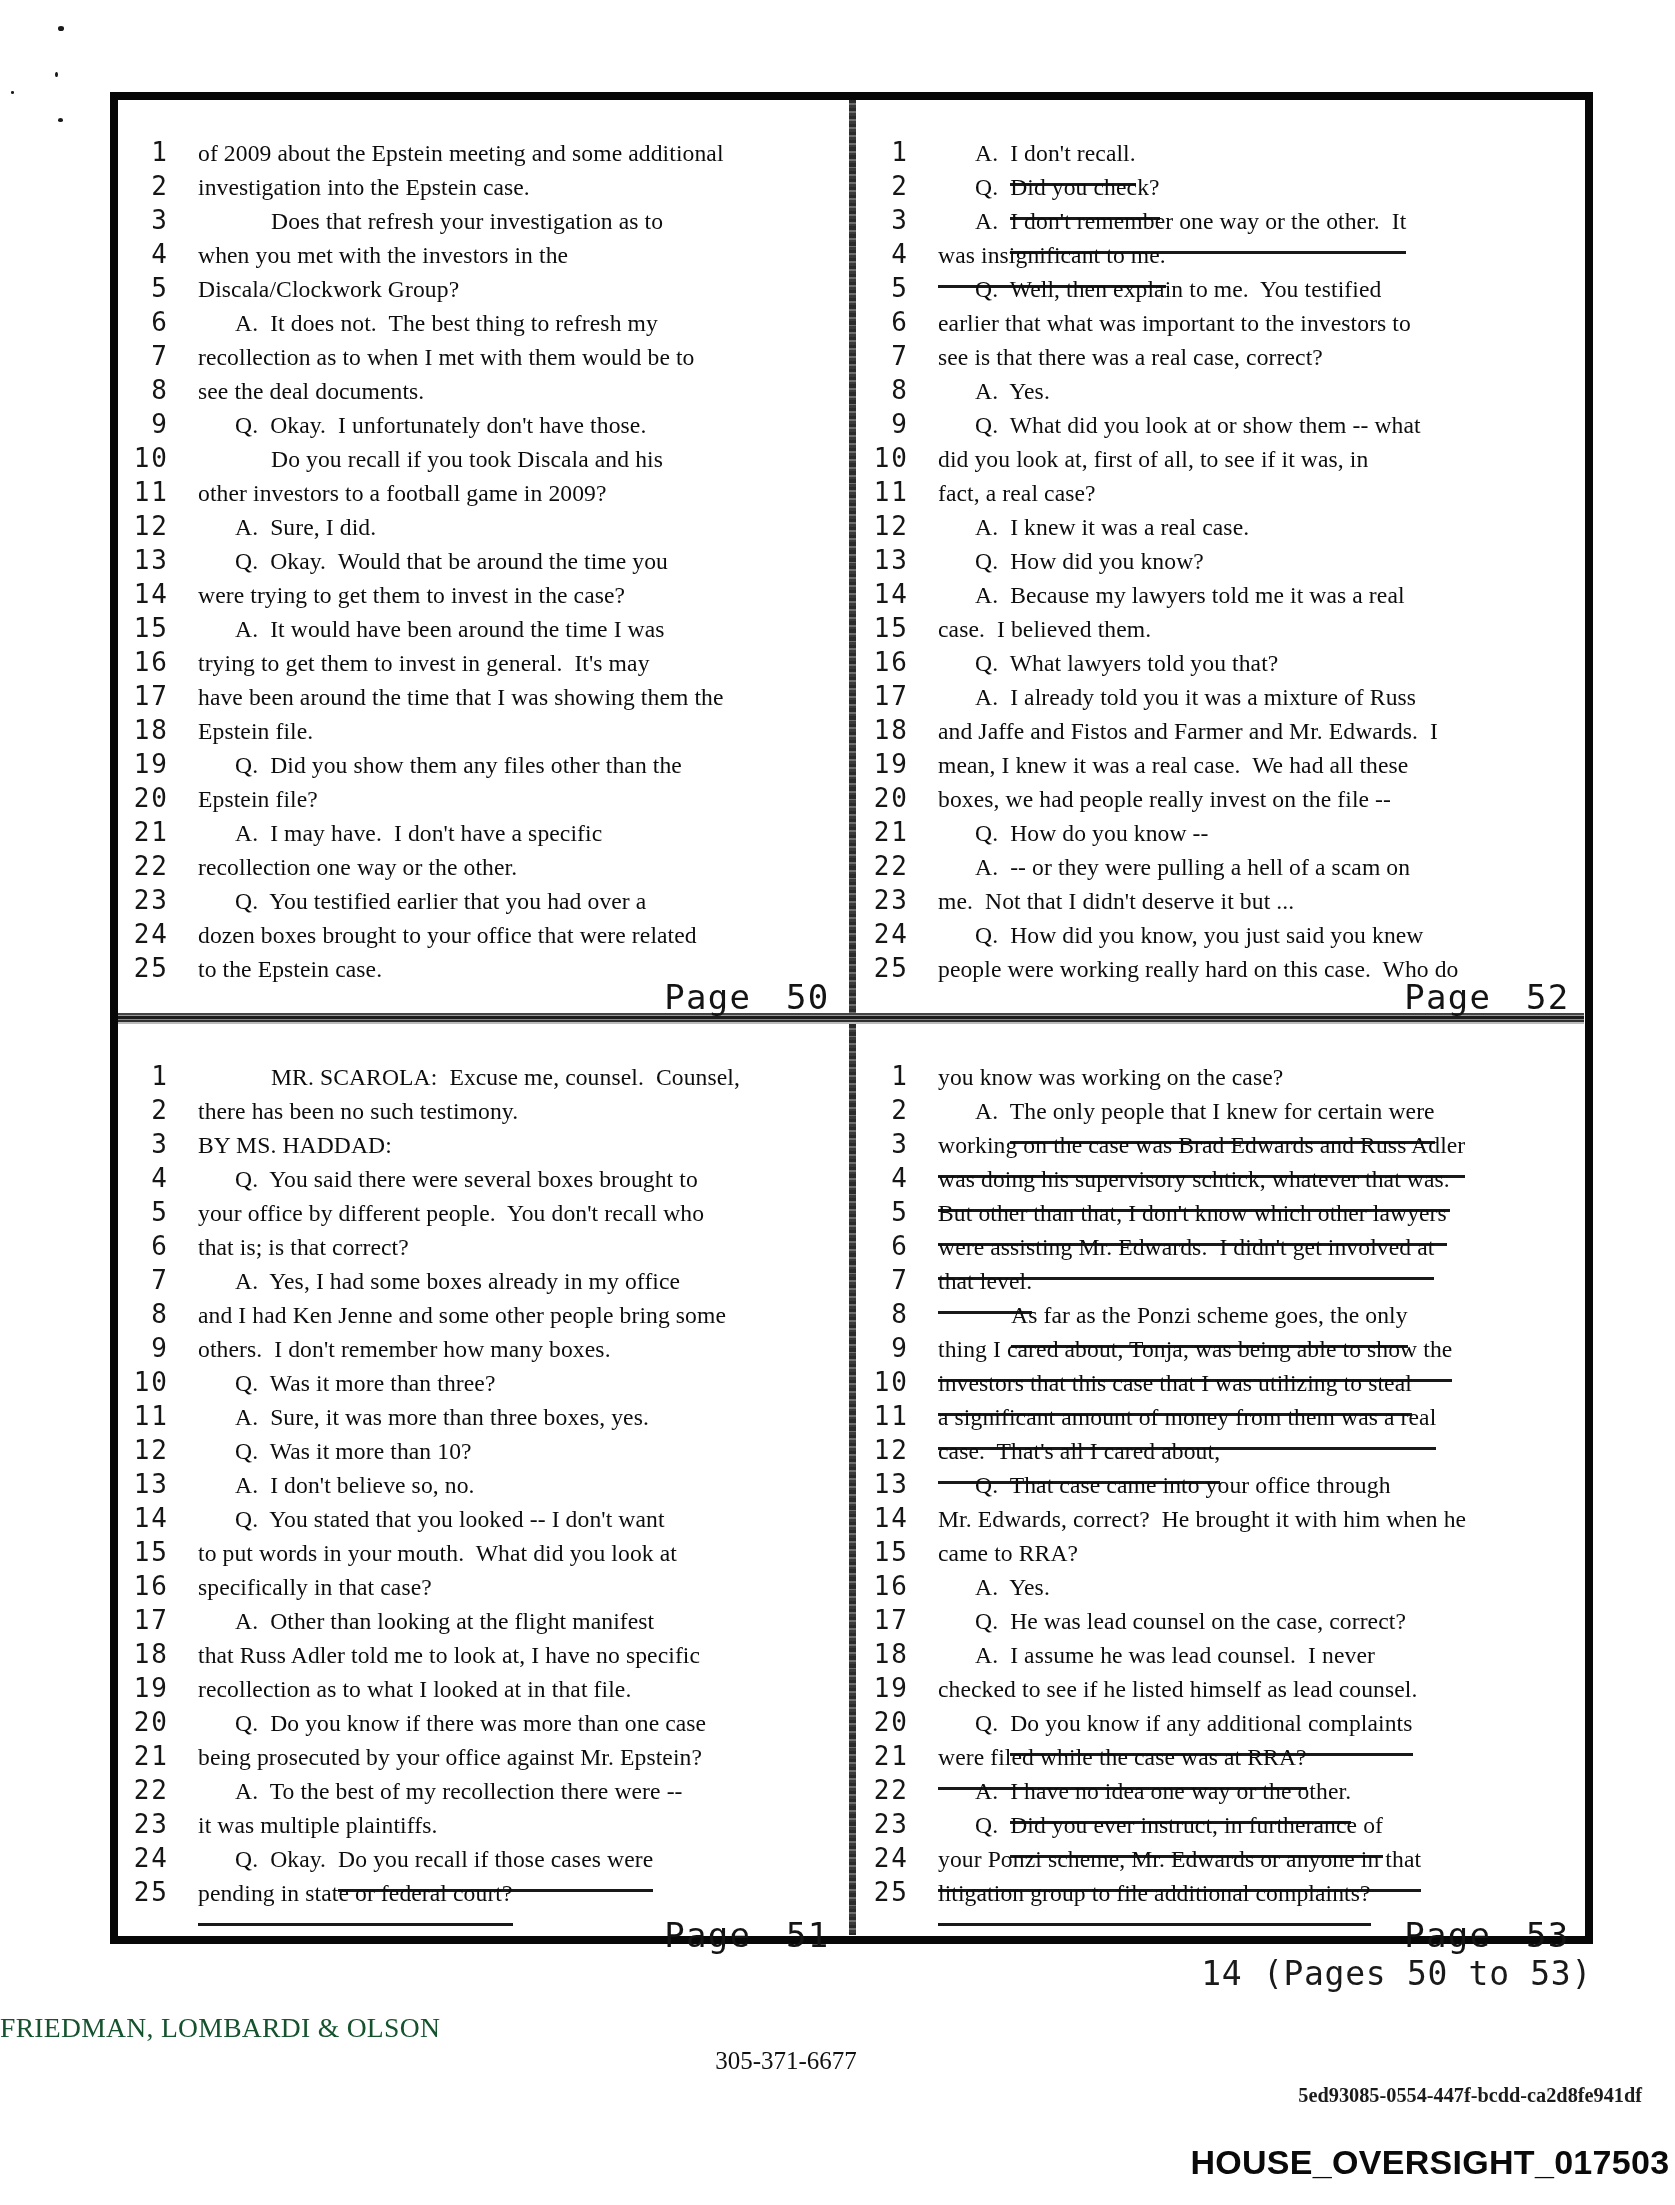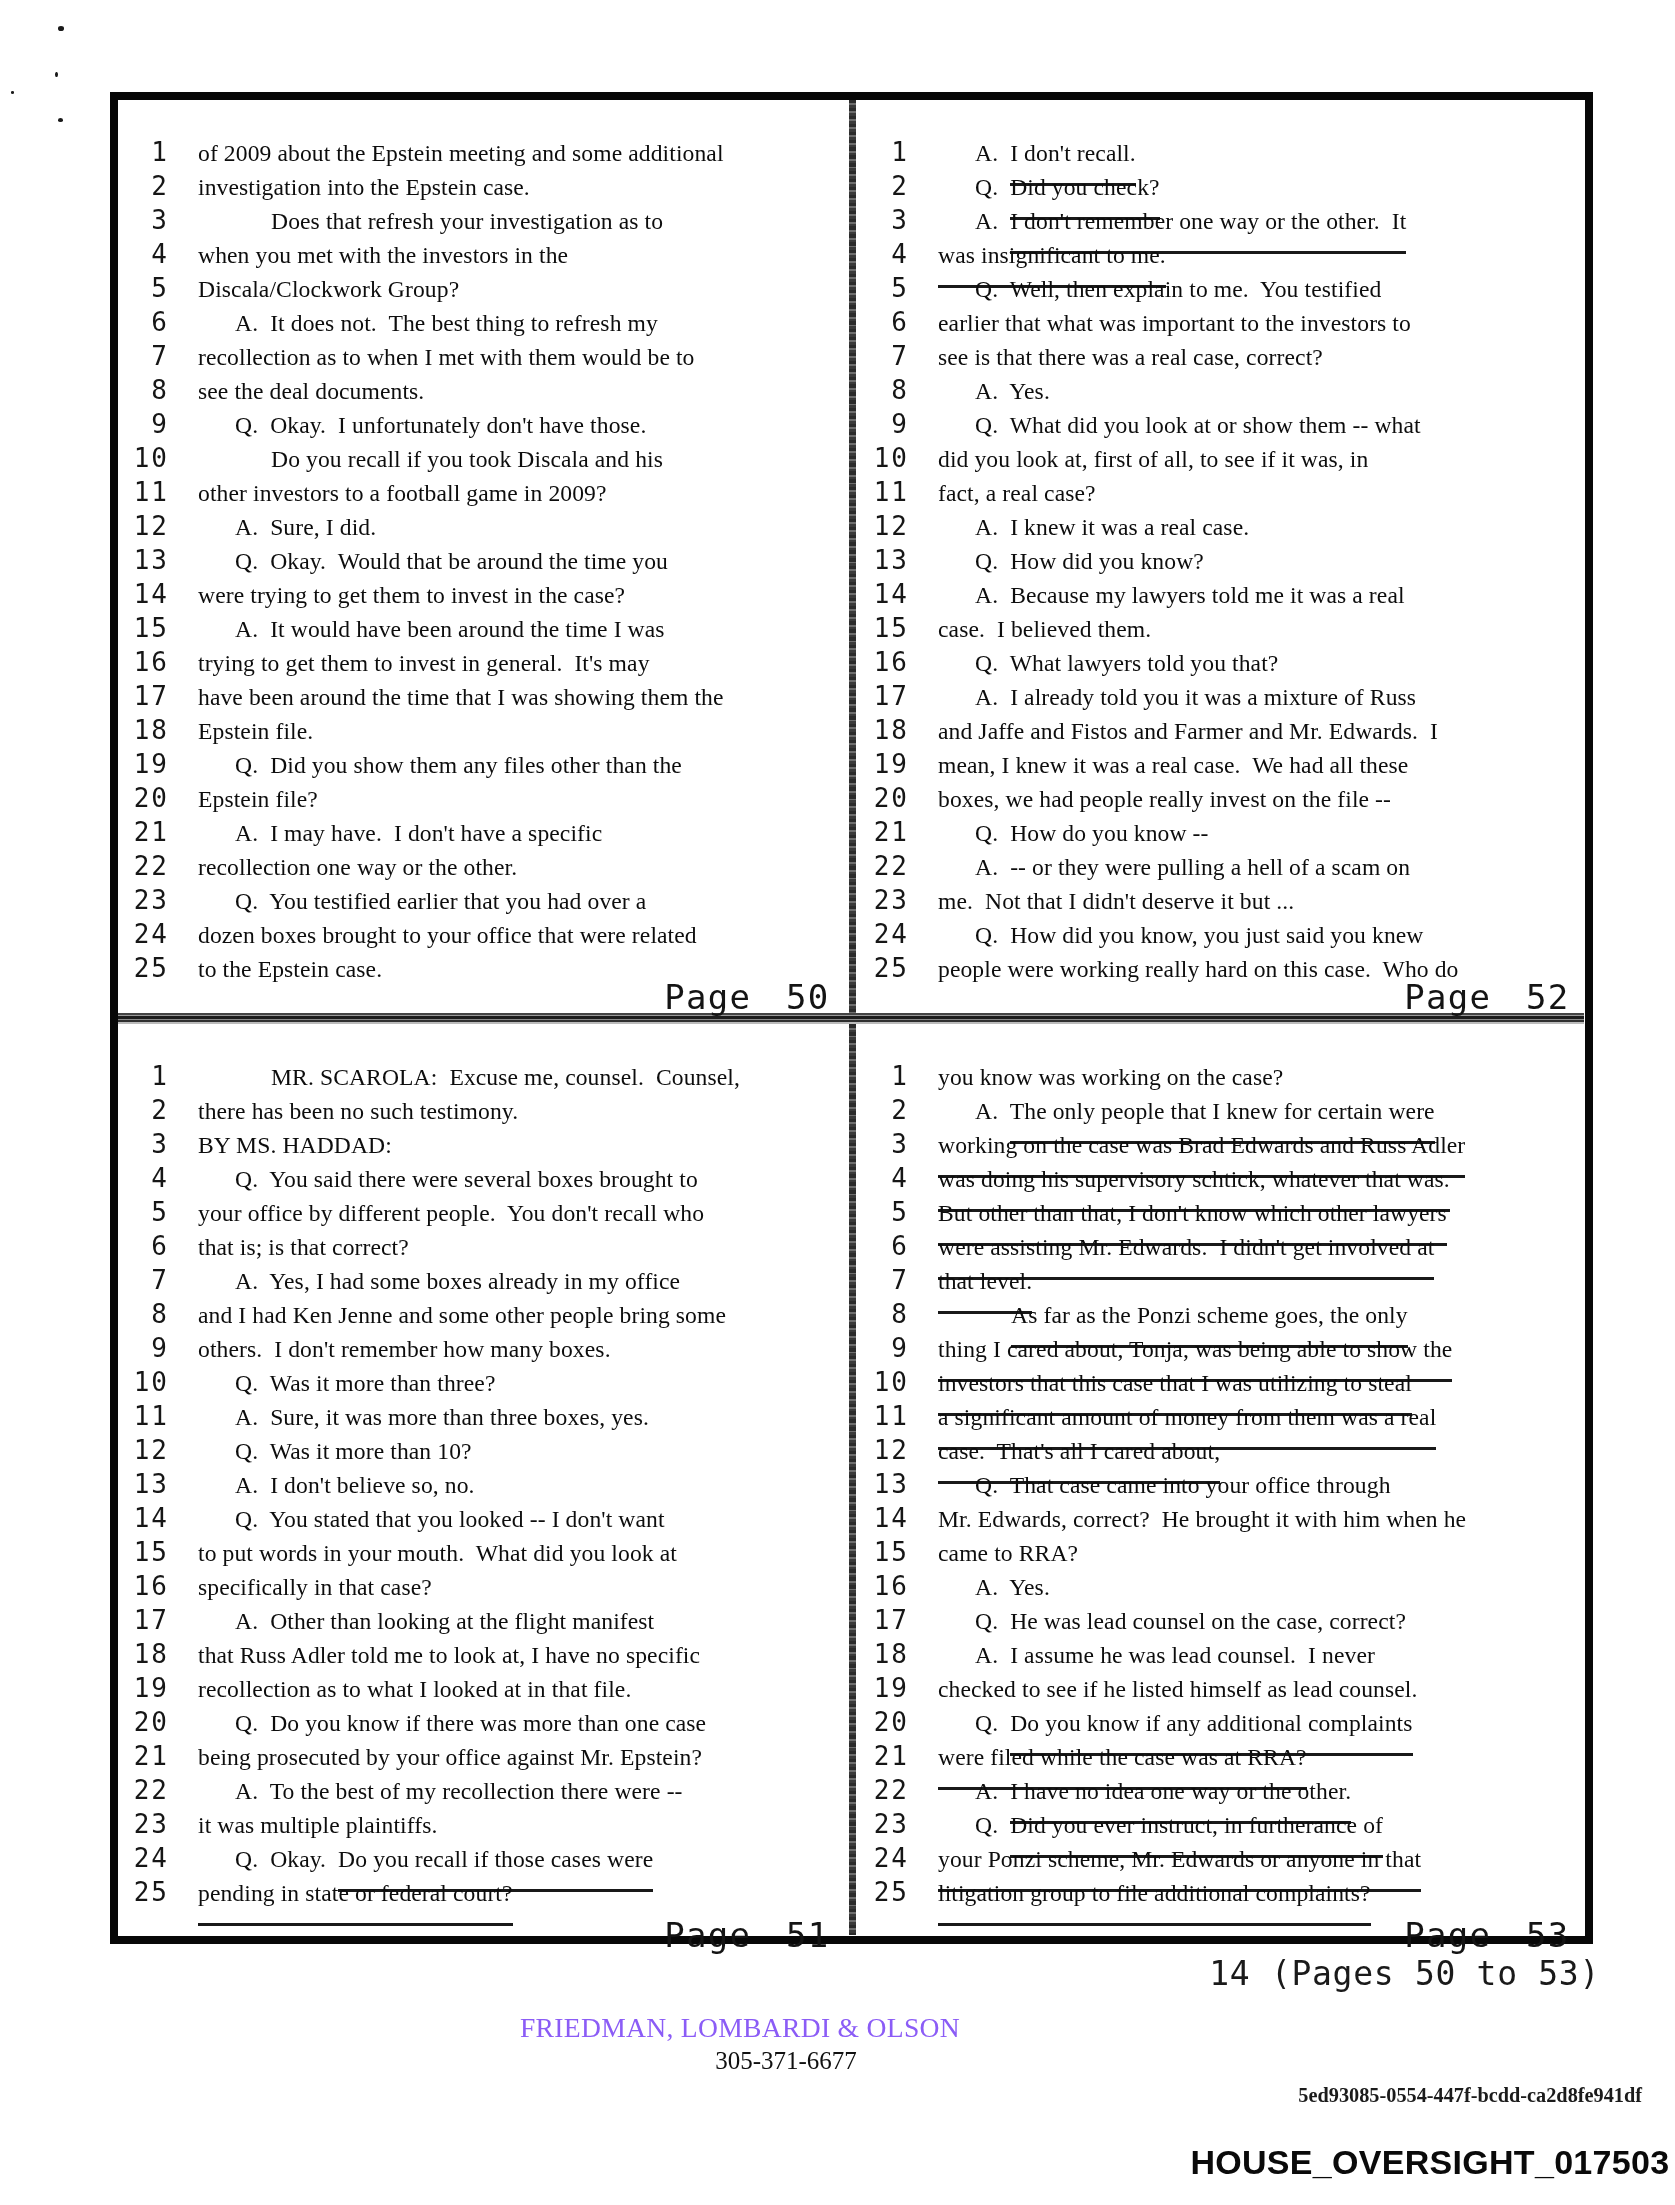--- a/index.html
+++ b/index.html
@@ -21,24 +21,24 @@
   .num{flex:0 0 51px;text-align:right;font-family:"DejaVu Sans Mono", monospace;
        font-size:26px;letter-spacing:2px;color:#161616;}
   .txt{margin-left:29px;font-size:23.6px;letter-spacing:0.1px;}
   .ind1{padding-left:37px;}
   .ind2{padding-left:73px;}
   .u{border-bottom:3.3px solid #191919;padding-bottom:17px;}
   .pagelabel{position:absolute;right:14.4px;font-family:"DejaVu Sans Mono", monospace;
        font-size:34px;letter-spacing:1.3px;word-spacing:13px;color:#141414;}
   .q-tl .pagelabel,.q-tr .pagelabel{top:877px;}
   .q-bl .pagelabel,.q-br .pagelabel{top:875px;margin-top:16px;}
-  .footer-range{position:absolute;right:76px;top:1954px;
+  .footer-range{position:absolute;right:84px;top:1954px;
        font-family:"DejaVu Sans Mono", monospace;font-size:33px;letter-spacing:0.7px;color:#1a1a1a;}
-  .footer-firm{position:absolute;left:0;width:1480px;top:2012px;text-align:center;
-       font-size:27.6px;letter-spacing:0.3px;color:#8b5cf6;}
+  .footer-firm{position:absolute;left:0;width:1480px;top:2012px;
+       font-size:27.6px;letter-spacing:0.3px;color:#14532d;}
   .footer-phone{position:absolute;left:0;width:1572px;top:2047px;text-align:center;
        font-size:25px;color:#101010;}
   .footer-docid{position:absolute;right:34px;top:2084px;
        font-family:Liberation Serif, serif;font-weight:bold;font-size:20.3px;color:#1b1b1b;}
   .footer-bates{position:absolute;right:6.6px;top:2143px;
        font-family:"Liberation Sans", sans-serif;font-weight:bold;font-size:34px;letter-spacing:0.3px;color:#0a0a0a;}
 </style>
 </head>
 <body>
 

